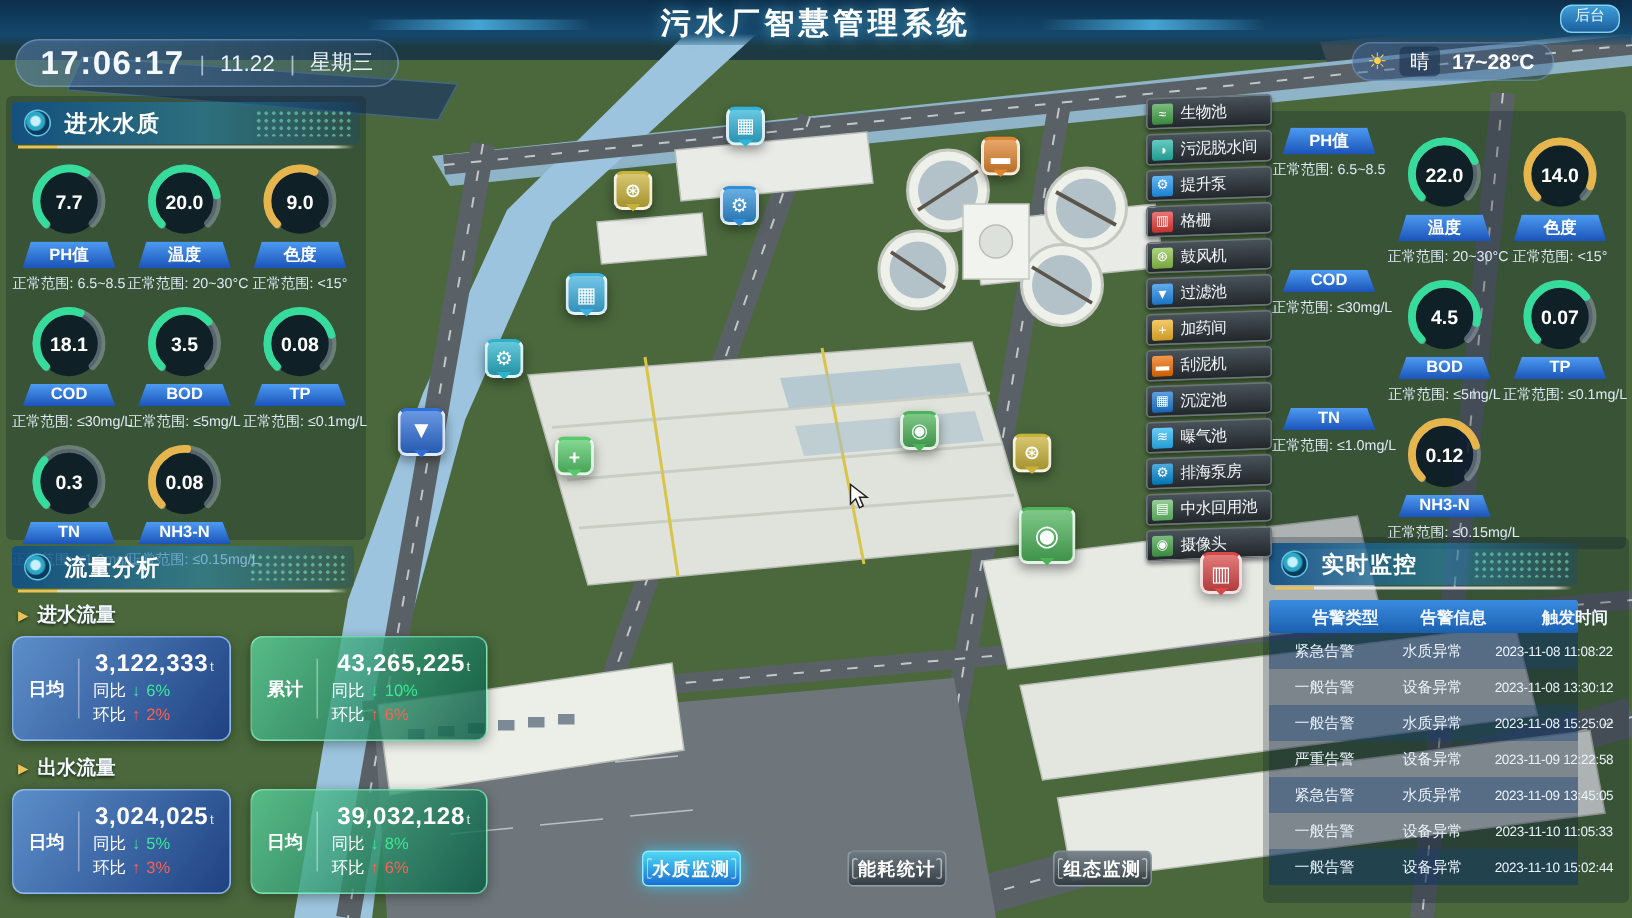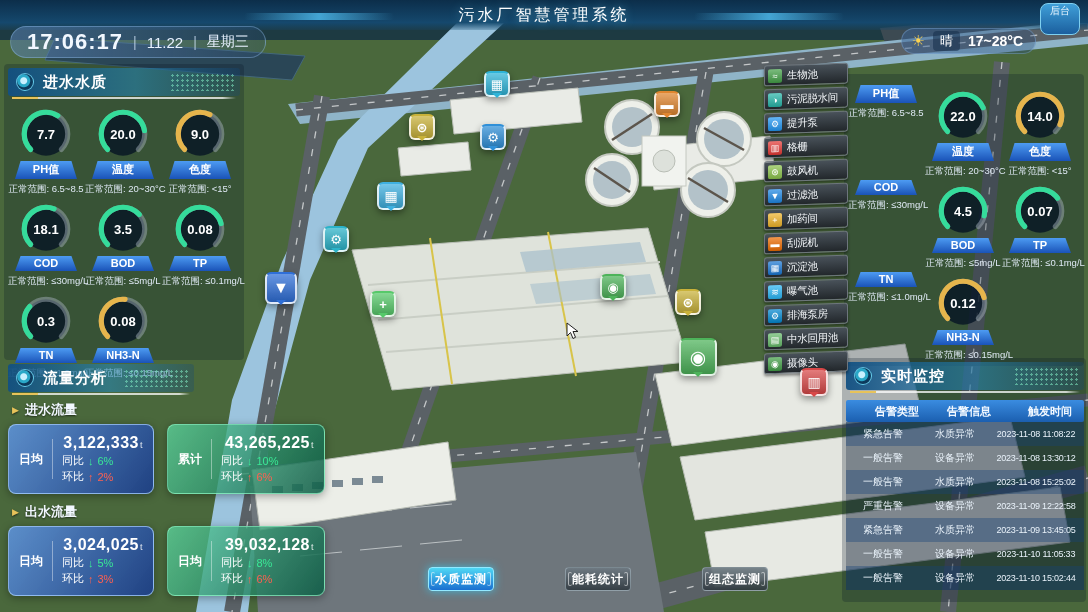--- a/index.html
+++ b/index.html
@@ -9,23 +9,23 @@
   #scene{position:absolute;left:0;top:0;}
 
   
   .topbar{position:absolute;left:0;top:0;width:1088px;height:30px;
     background:linear-gradient(180deg,#0c2e4a,#15486d 75%,rgba(21,72,109,.25));
     display:flex;align-items:center;justify-content:center;}
   .topbar::before,.topbar::after{content:"";position:absolute;top:13px;width:150px;height:7px;
     border-radius:4px;background:linear-gradient(90deg,rgba(80,190,240,0),rgba(80,190,240,.8),rgba(80,190,240,0));}
   .topbar::before{left:calc(50% - 300px);}
   .topbar::after{left:calc(50% + 150px);}
-  .apptitle{font-size:16px;font-weight:normal;letter-spacing:3px;color:#fff;
+  .apptitle{font-size:20px;font-weight:bold;letter-spacing:3px;color:#fff;
     text-shadow:0 0 10px rgba(110,220,255,.6);}
-  .backend{position:absolute;right:8px;top:3px;width:40px;height:32px;border-radius:8px;
+  .backend{position:absolute;right:8px;top:3px;width:40px;height:19px;border-radius:8px;
     background:linear-gradient(180deg,#3f9fd8,#1b5f9e);border:1px solid #7fd0f0;
     font-size:10px;line-height:14px;text-align:center;color:#eaf6ff;cursor:pointer;}
 
   .timepill{position:absolute;left:10px;top:26px;height:32px;padding:0 16px;
     display:flex;align-items:center;gap:10px;border-radius:16px;
     background:linear-gradient(90deg,rgba(90,130,180,.55),rgba(50,85,130,.25));
     border:1px solid rgba(160,205,255,.35);}
   .clock{font-size:22px;font-weight:bold;color:#f2f8ff;letter-spacing:1px;}
   .tsep{color:rgba(210,230,250,.7);font-size:14px;}
   .tdate{font-size:15px;color:#e8f2ff;}
@@ -344,21 +344,21 @@
   </svg>
             <div class="gval">0.08</div>
           </div>
   <div class="gtag">NH3-N</div>
   <div class="grange">正常范围: ≤0.15mg/L</div>
         </div>
       </div>
   </div>
 
   <div class="panel" style="left:8px;top:364px;width:332px;">
-    <div class="phead" style="width:186px;">
+    <div class="phead" style="width:228px;">
       <span class="orb"></span>
       <span class="ptitle">流量分析</span>
       <span class="dots"></span>
     </div>
     <div id="flow-groups">
   <div class="flabel"><span class="tri">▶</span>进水流量</div>
   <div class="cards">
     <div class="fcard blue">
       <div class="fstat">日均</div>
       <div class="fdiv"></div>
@@ -474,21 +474,21 @@
   </svg>
             <div class="gval">0.12</div>
           </div>
   <div class="gtag">NH3-N</div>
   <div class="grange">正常范围: ≤0.15mg/L</div>
         </div>
       </div>
   </div>
 
   <div class="backdrop" style="left:842px;top:358px;width:244px;height:244px;"></div>
-  <div class="panel" style="left:846px;top:362px;width:238px;">
+  <div class="panel" style="left:846px;top:362px;width:206px;">
     <div class="phead">
       <span class="orb"></span>
       <span class="ptitle">实时监控</span>
       <span class="dots"></span>
     </div>
     <div class="thead" id="alarm-thead">
         <div>告警类型</div>
         <div>告警信息</div>
         <div>触发时间</div>
       </div>

